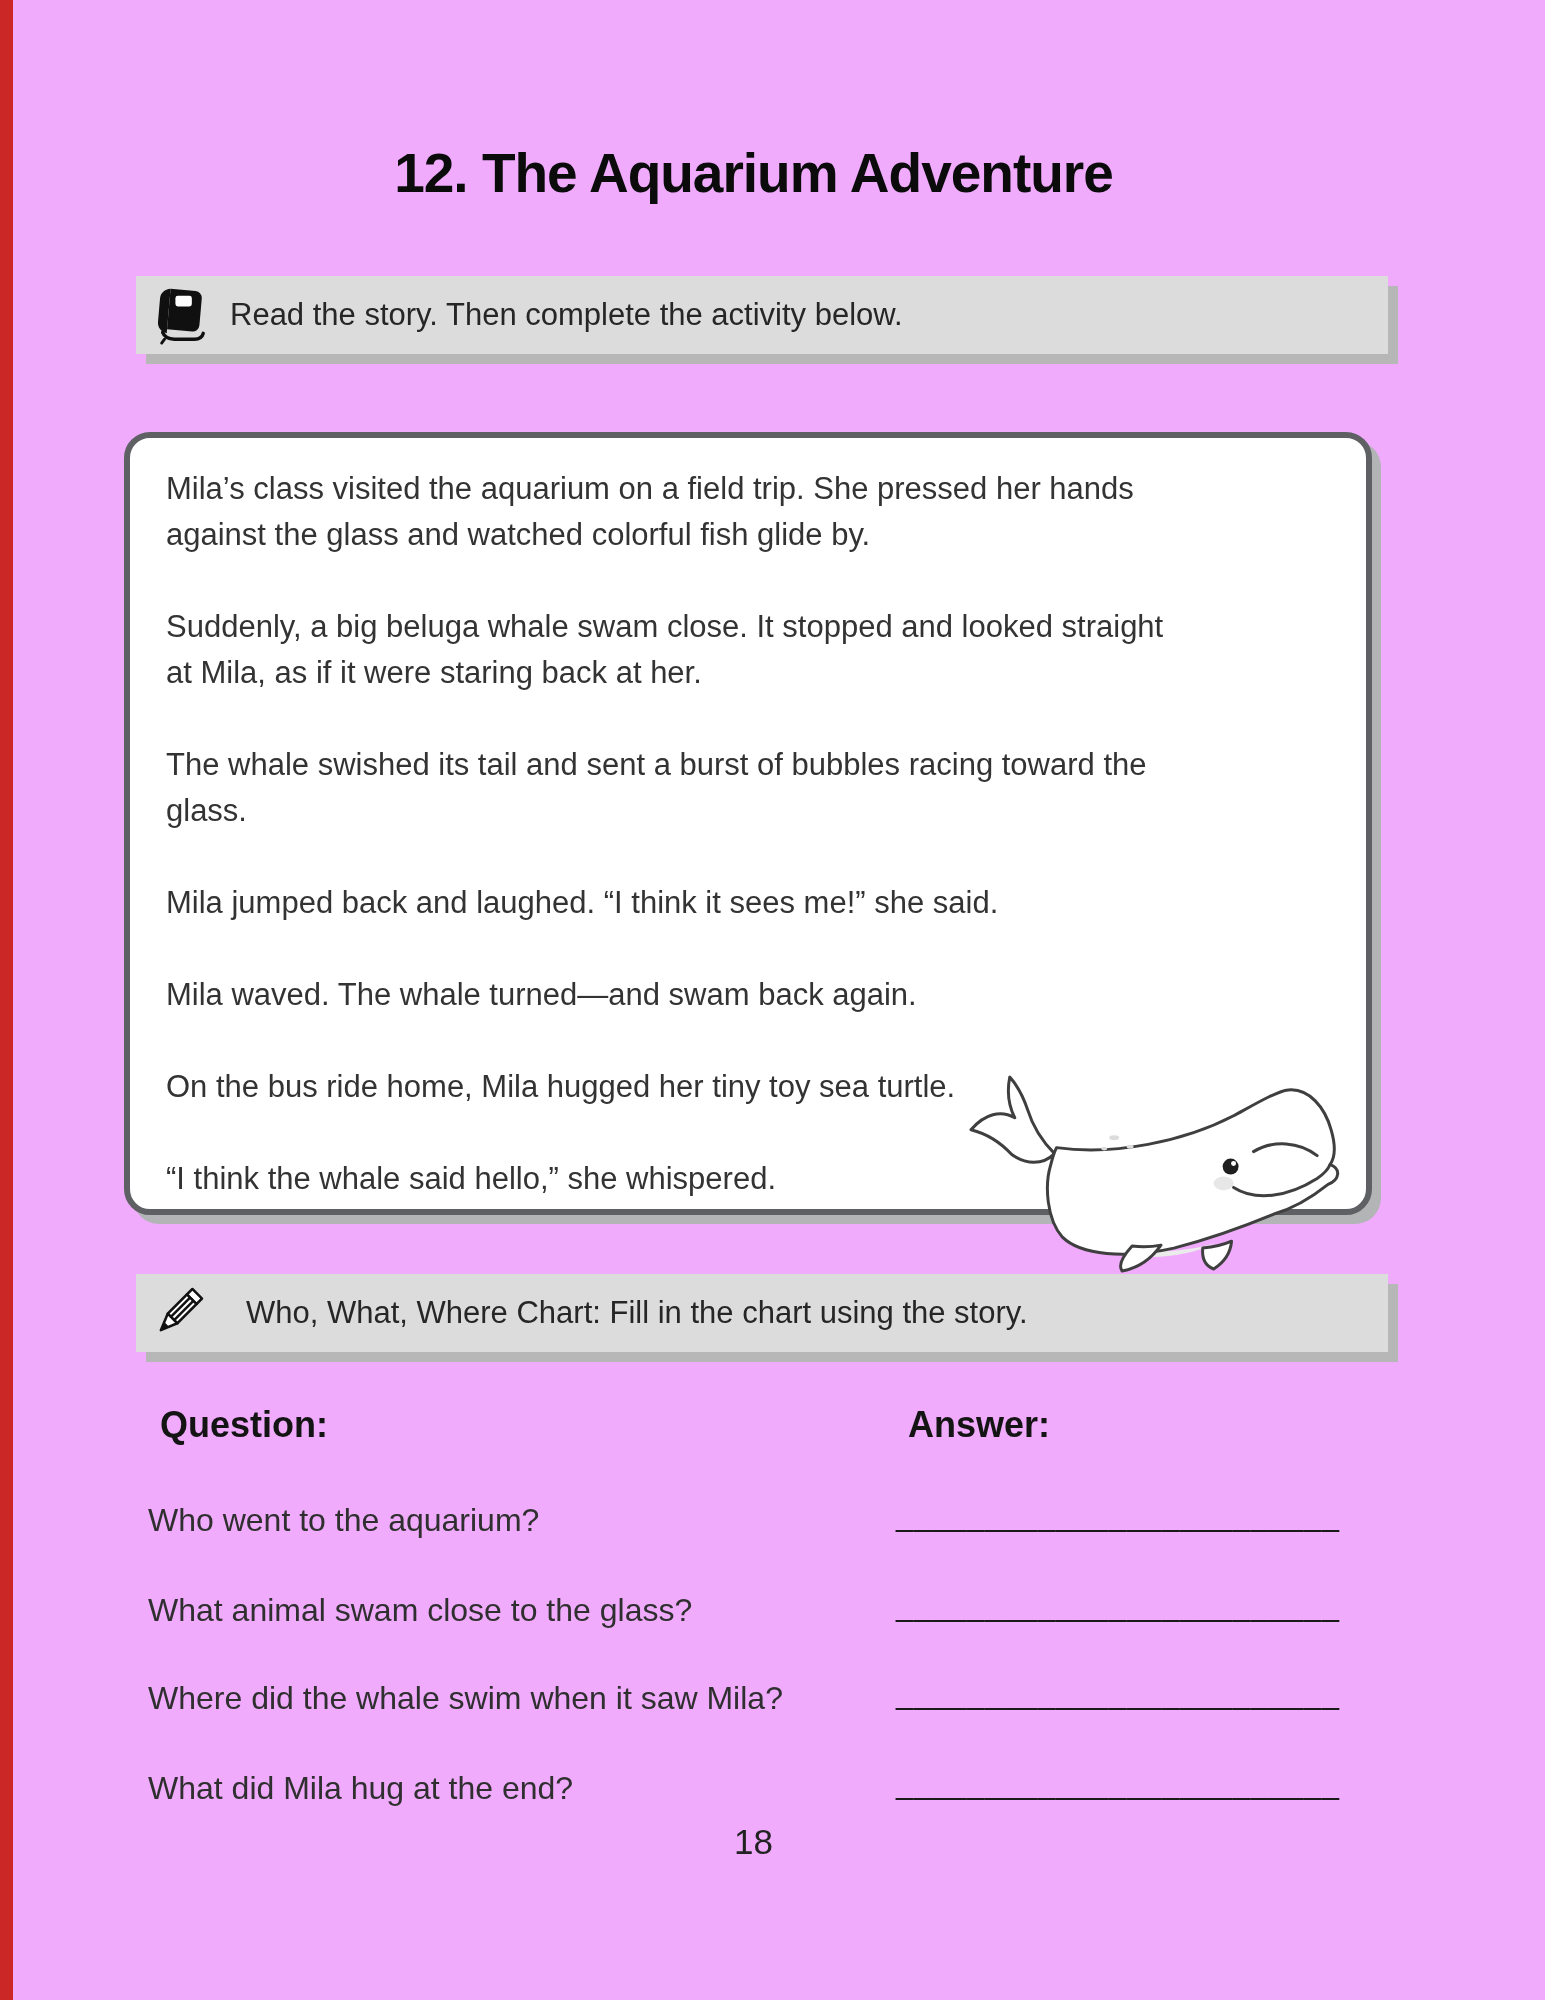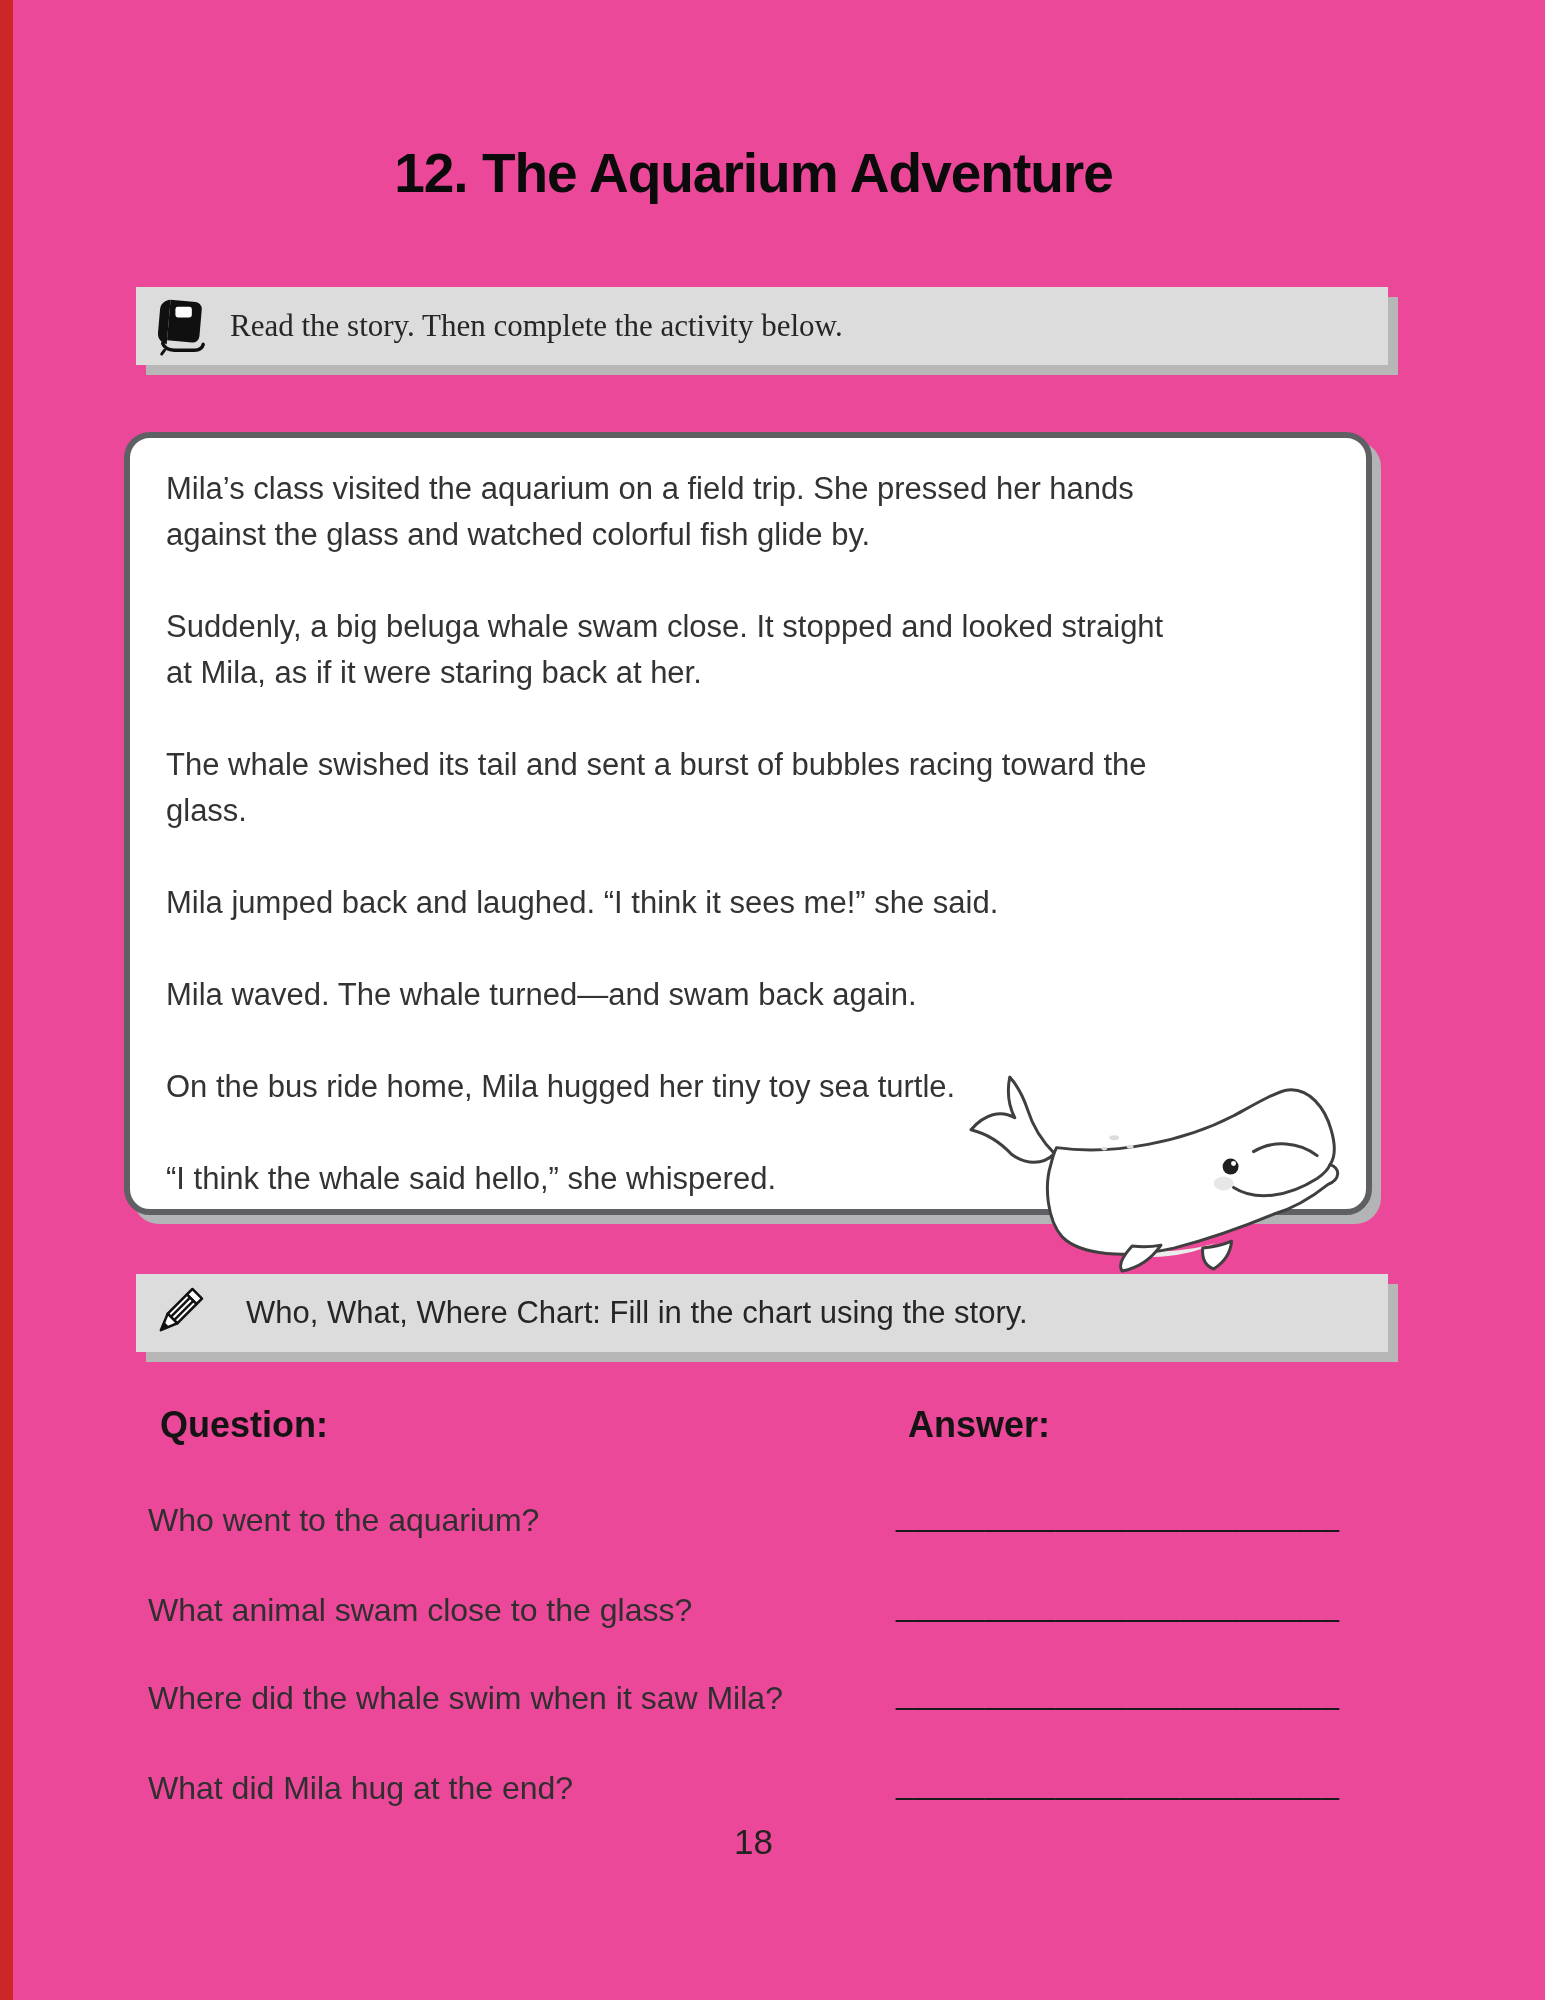--- a/index.html
+++ b/index.html
@@ -1,31 +1,31 @@
 <!DOCTYPE html>
 <html style="--accent: #cb2727; --bar-fill: #dcdcdc; --bar-shadow: #b7b7b7; --box-border: #5f6064; --box-shadow: #b3b4b6; --body-text: #333333;"><head>
 <meta charset="utf-8">
 <style>
   html,body{margin:0;padding:0;background:#ffffff;}
   .page{
-    position:relative;width:1545px;height:2000px;background:#ec4899;overflow:hidden;
+    position:relative;width:1545px;height:2000px;background:#f0abfc;overflow:hidden;
     font-family:"Liberation Sans",sans-serif;
   }
   .spine{position:absolute;left:0;top:0;width:13px;height:2000px;background:var(--accent,#cb2727);}
   .title{
     position:absolute;left:0;right:38px;top:141px;margin:0;text-align:center;
     font-size:55px;font-weight:bold;letter-spacing:-1px;color:#0b0b0b;
   }
   .bar{
     position:absolute;left:136px;width:1252px;height:78px;
     background:var(--bar-fill,#dcdcdc);
     box-shadow:10px 10px 0 var(--bar-shadow,#b7b7b7);
     display:flex;align-items:center;
   }
-  .bar1{top:287px;font-family:Liberation Serif, serif;}
+  .bar1{top:276px;}
   .bar2{top:1274px;}
   .bar .icon{flex:0 0 auto;display:block;line-height:0;}
   .bar1 .icon{margin-left:16px;}
   .bar2 .icon{margin-left:10px;}
   .bar-text{font-size:31px;color:#262626;}
   .bar1 .bar-text{margin-left:20px;}
   .bar2 .bar-text{margin-left:36px;text-align:center;}
   .story-box{
     position:absolute;left:124px;top:432px;width:1248px;height:783px;box-sizing:border-box;
     border:6px solid var(--box-border,#5f6064);border-radius:26px;

